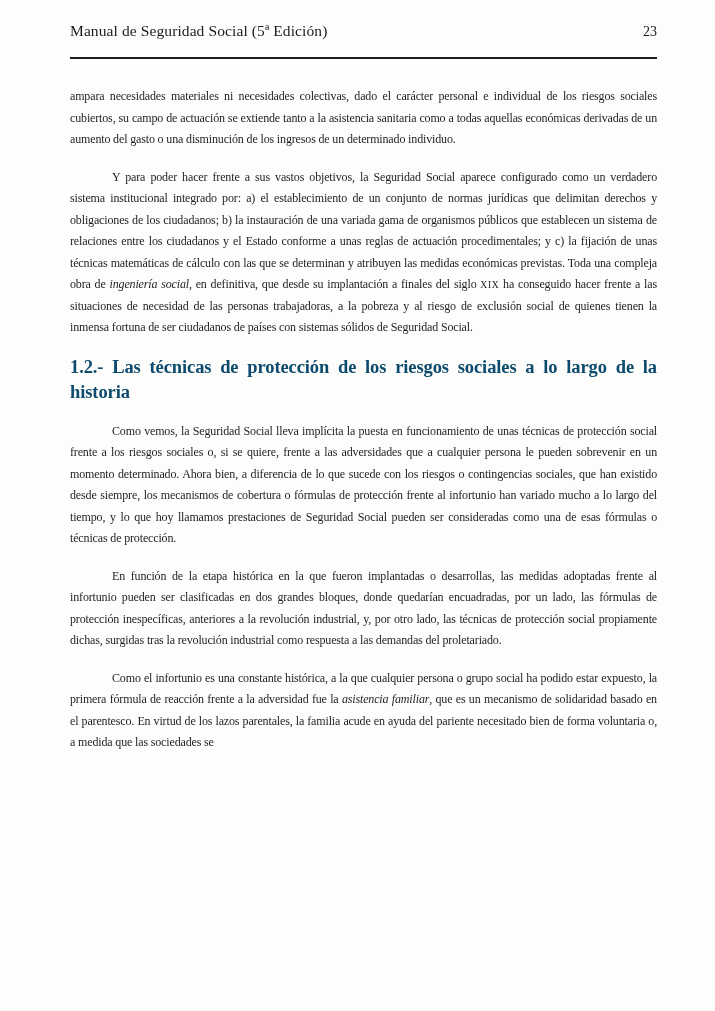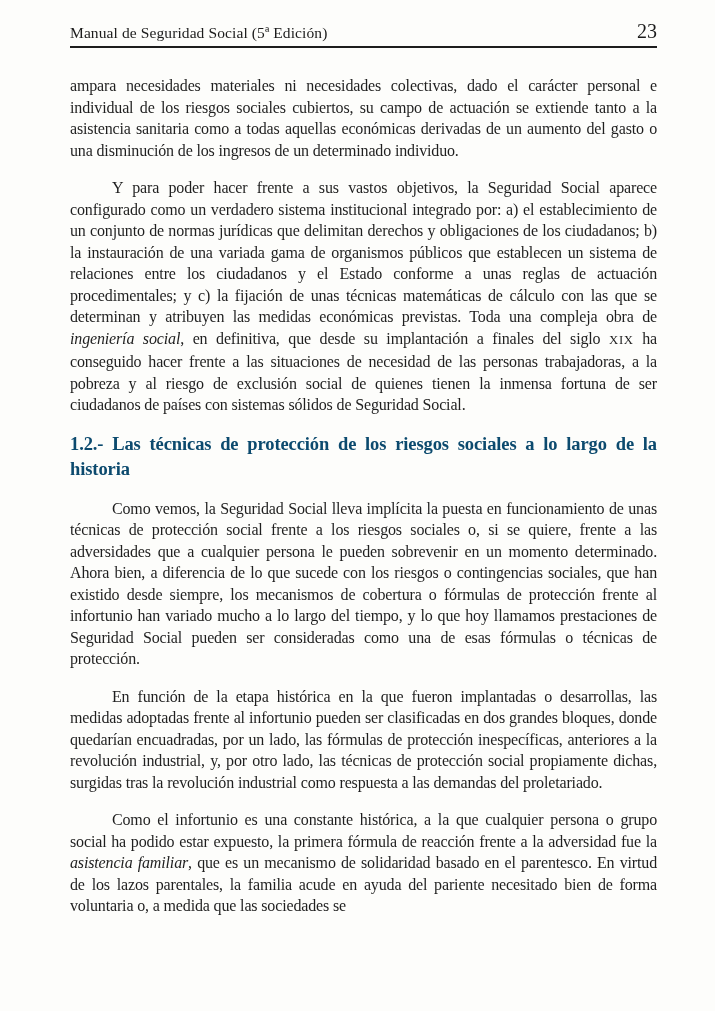--- a/index.html
+++ b/index.html
@@ -18,36 +18,36 @@
     color: #1f1f1f;
     overflow: hidden;
   }
   .running-header {
     display: flex;
     justify-content: space-between;
     align-items: baseline;
     font-size: 15.5px;
     line-height: 18px;
     color: #1b1b1b;
-    padding-bottom: 4px;
+    padding-bottom: 16px;
     border-bottom: 2.5px solid #1d1d1d;
   }
   .running-header .title {
     letter-spacing: 0.1px;
   }
   .running-header .pagenum {
-    font-size: 20px;
+    font-size: 14px;
     margin-left: 9px;
   }
   .text-block {
     margin-top: 27px;
   }
   .text-block p {
     margin: 16px 0 12px 0;
-    font-size: 16px;
+    font-size: 12px;
     line-height: 21.5px;
     text-align: justify;
     text-indent: 42px;
     letter-spacing: -0.15px;
     hyphens: none;
     -webkit-hyphens: none;
   }
   .text-block p.continuation {
     text-indent: 0;
   }

